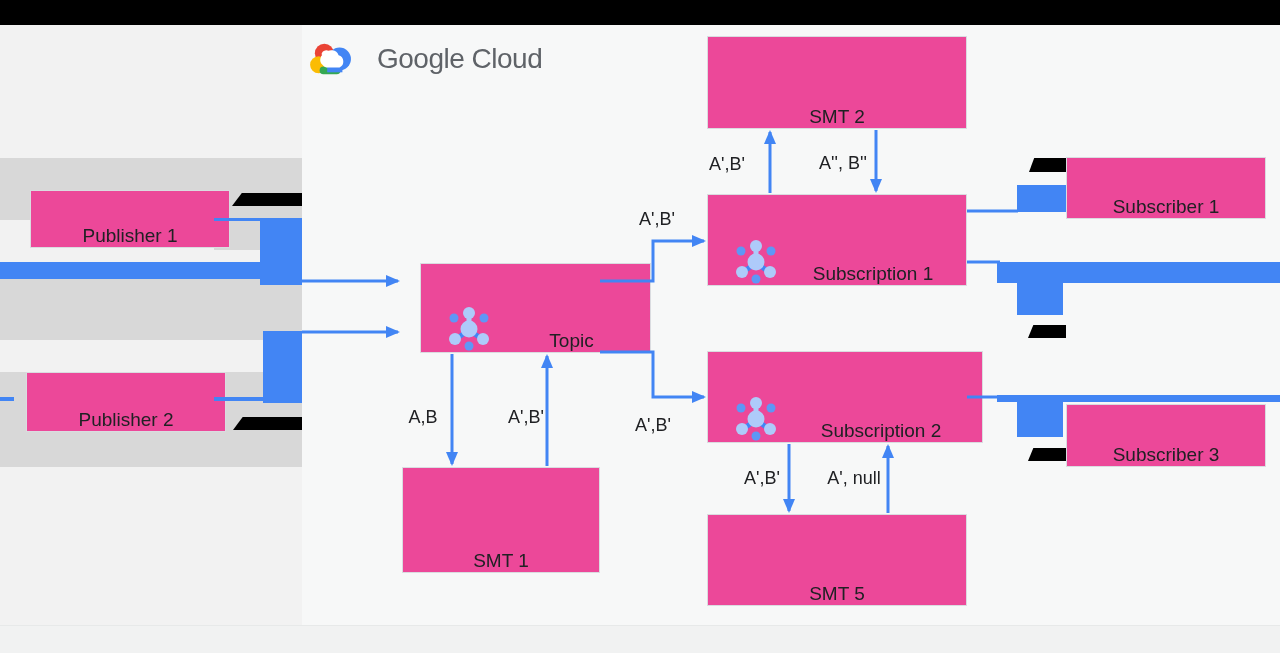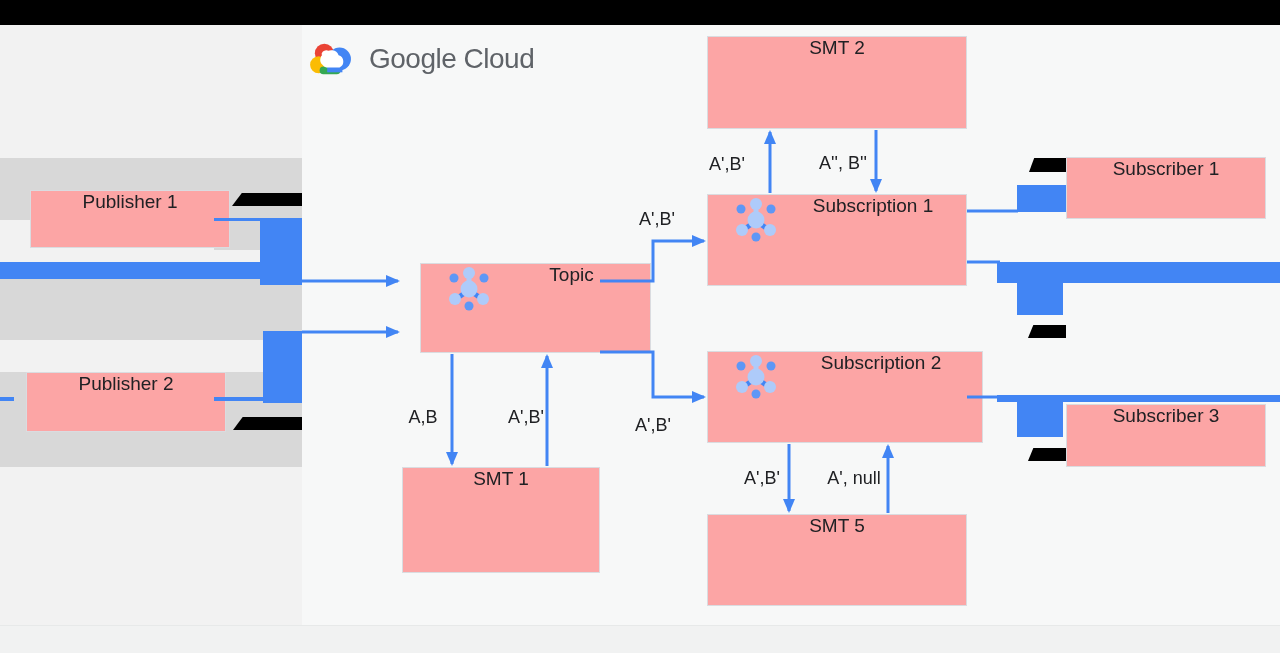--- a/index.html
+++ b/index.html
@@ -10,30 +10,30 @@
   *{margin:0;padding:0;box-sizing:border-box;}
   body{font-family:"Liberation Sans",sans-serif;background:#fff;}
   #stage{position:relative;width:1280px;height:653px;overflow:hidden;background:var(--main-bg);}
   .abs{position:absolute;}
   #topbar{left:0;top:0;width:1280px;height:25px;background:var(--bar);}
   #leftpanel{left:0;top:25px;width:302px;height:600px;background:var(--left-bg);}
   #bottomstrip{left:0;top:625px;width:1280px;height:28px;background:var(--bottom-bg);border-top:1px solid #E7E9E9;}
   .grayband{background:var(--gray-band);}
   .bluebar{background:var(--arrow-blue);}
   .blob{background:#000;clip-path:polygon(14% 0,100% 0,100% 100%,0 100%);}
-  .node{background:#fca5a5;border:1px solid var(--node-border);display:flex;align-items:flex-start;justify-content:center;
+  .node{background:#ec4899;border:1px solid var(--node-border);display:flex;align-items:flex-end;justify-content:center;
         color:var(--text);font-size:19px;}
   .node.withicon{justify-content:flex-start;padding-left:24px;}
   .node.withicon .lbl{flex:1;text-align:center;}
   .icon48{width:48px;height:48px;flex:0 0 48px;}
   .edgelabel{transform:translate(-50%,-50%);font-size:18px;color:var(--text);white-space:nowrap;z-index:6;}
   .arrow{stroke:var(--arrow-blue);stroke-width:3;fill:none;}
   .ah{fill:var(--arrow-blue);}
   #arrowlayer{left:0;top:0;z-index:5;pointer-events:none;}
-  #logo{left:308px;top:40px;display:flex;align-items:center;gap:15px;z-index:3;}
+  #logo{left:308px;top:40px;display:flex;align-items:center;gap:23px;z-index:3;}
   #logo .logotext{font-size:28px;color:var(--logo-gray);letter-spacing:-0.5px;}
   .z1{z-index:1}.z2{z-index:2}.z3{z-index:3}.z4{z-index:4}
 </style>
 </head>
 <body>
 
 <div id="stage">
 
   <svg width="0" height="0" style="position:absolute">
     <symbol id="pubsub" viewBox="0 0 48 48">

